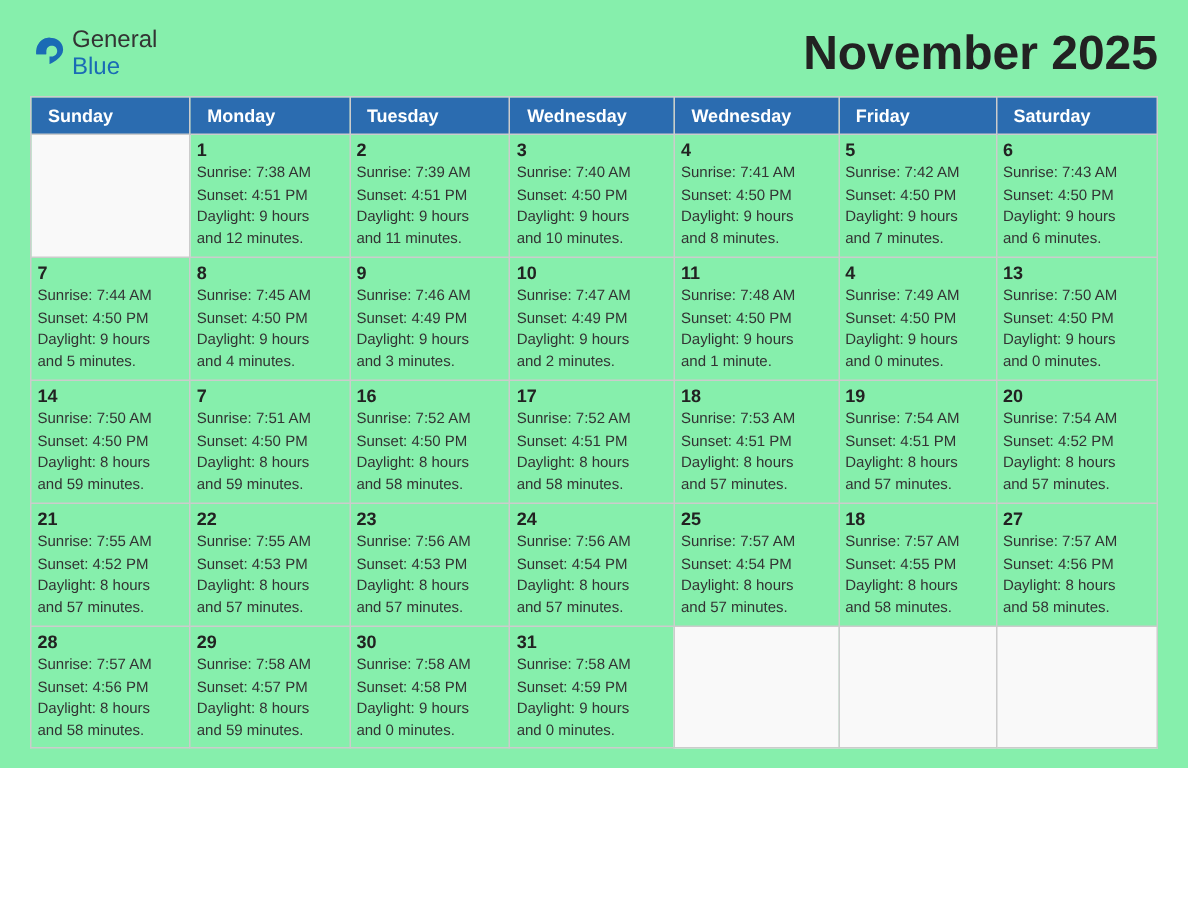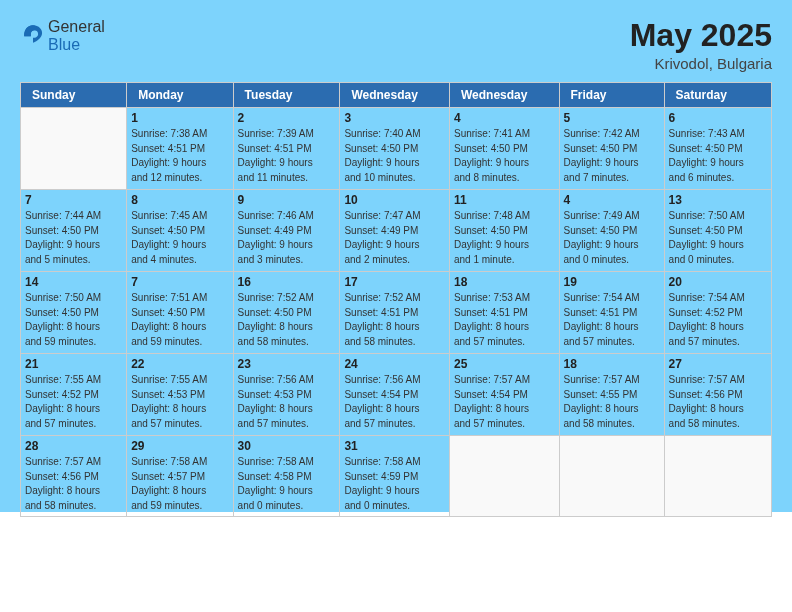--- a/index.html
+++ b/index.html
@@ -7,21 +7,21 @@
       font-family: Arial, sans-serif;
       background: #fff;
       width: 792px;
       height: 612px;
       overflow: hidden;
     }
     .page {
       width: 792px;
       height: 512px;
       padding: 18px 20px 12px 20px;
-      background: #7dd3fc;
+      background: #86efac;
     }
     .header {
       display: flex;
       justify-content: space-between;
       align-items: flex-start;
       margin-bottom: 10px;
     }
     .logo {
       display: flex;
       align-items: center;
@@ -100,22 +100,21 @@
         </svg>
       </div>
       <div style="margin-left:4px;">
         <div>
           <span class="logo-general">General</span><br>
           <span class="logo-blue">Blue</span>
         </div>
       </div>
     </div>
     <div class="title-block">
-      <div class="month-year">May 2025</div>
-      <div class="location">Krivodol, Bulgaria</div>
+      <div class="month-year">November 2025</div>
     </div>
   </div>
 
   <table class="calendar">
     <thead>
       <tr>
       <th>Sunday</th>
           <th>Monday</th>
           <th>Tuesday</th>
           <th>Wednesday</th>

